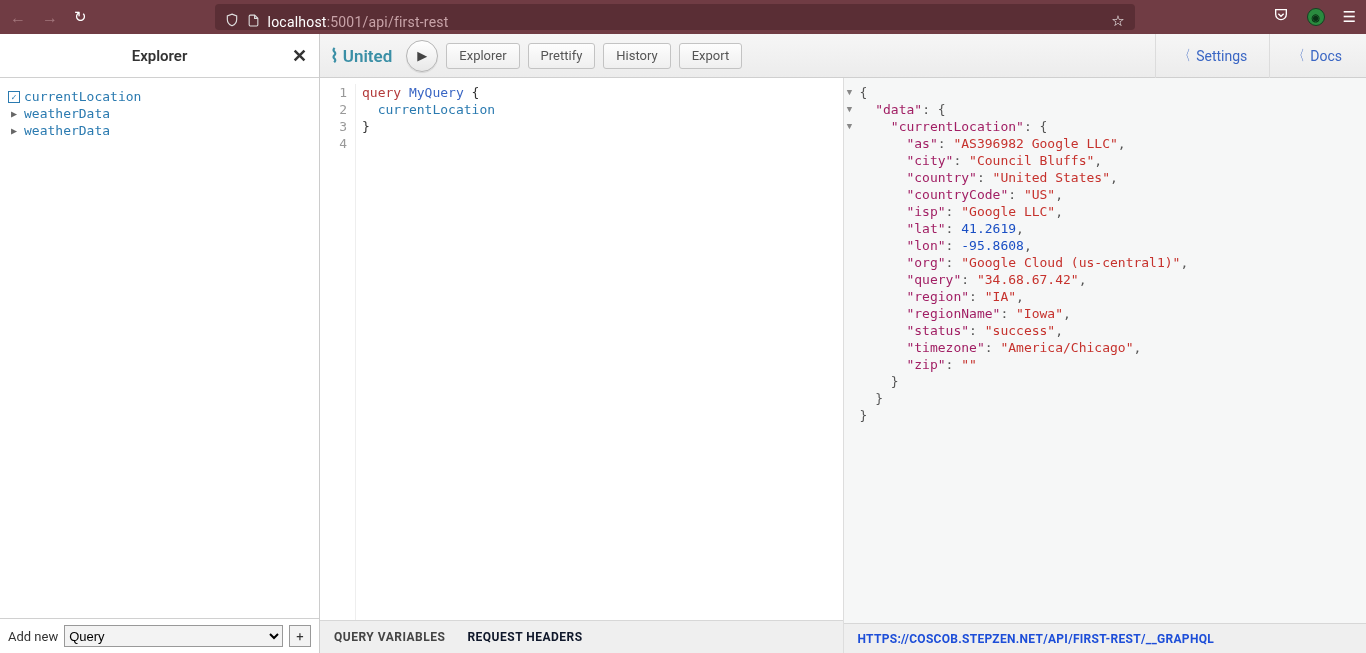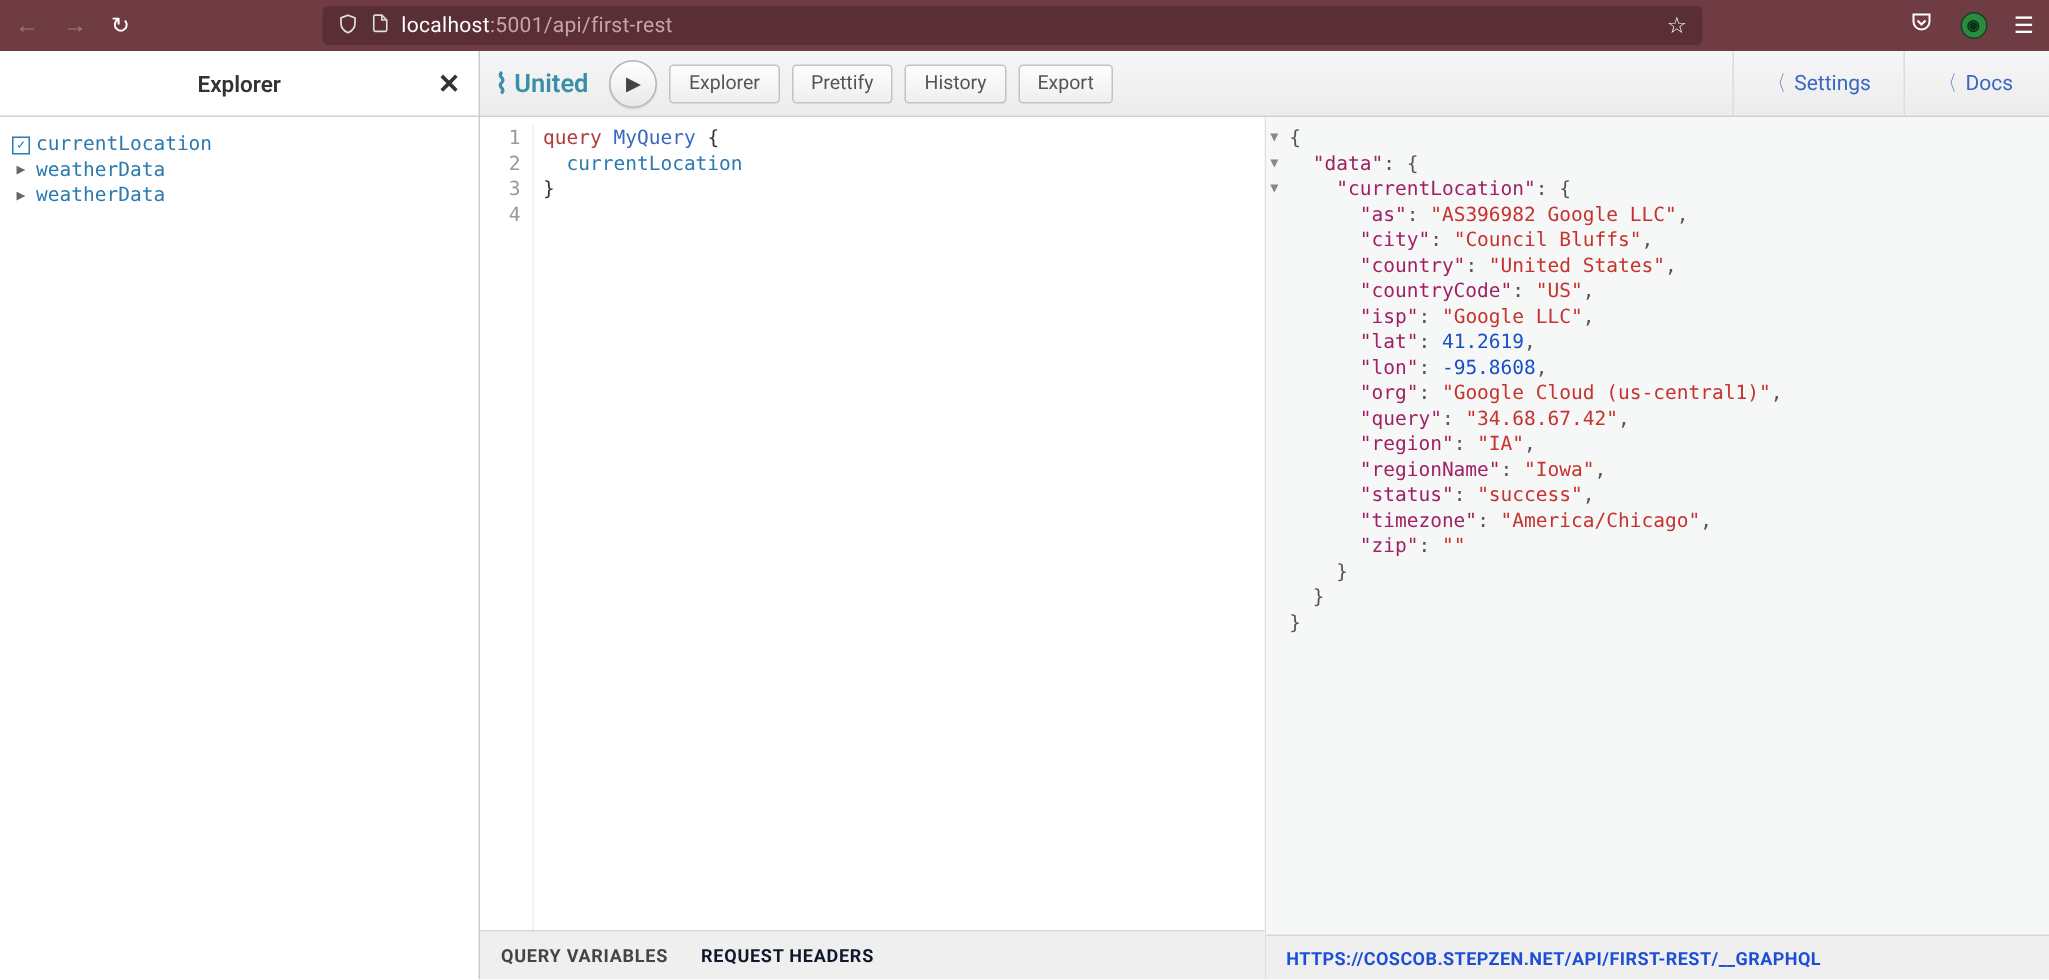--- a/index.html
+++ b/index.html
@@ -3,21 +3,21 @@
   <meta charset="utf-8">
   <style>
     * { box-sizing: border-box; margin: 0; padding: 0; }
     body { font-family: -apple-system, BlinkMacSystemFont, "Segoe UI", Roboto, sans-serif; font-size: 13px; color: #333; overflow: hidden; }
 
     
     .browser-chrome { height: 34px; background: #703c44; display: flex; align-items: center; padding: 0 10px; gap: 8px; }
     .nav-group { display: flex; align-items: center; gap: 16px; margin-right: 10px; }
     .nav-arrow { color: #d6b0b4; font-size: 16px; cursor: default; opacity: 0.5; }
     .reload { color: #fff; font-size: 15px; }
-    .url-bar { flex: 0 0 auto; margin-left: 110px; background: #5a2e35; border-radius: 4px; height: 26px; display: flex; align-items: center; padding: 0 10px; width: 920px; gap: 8px; }
+    .url-bar { flex: 0 0 auto; margin-left: 110px; background: #5a2e35; border-radius: 4px; height: 26px; display: flex; align-items: flex-end; padding: 0 10px; width: 920px; gap: 8px; }
     .shield-icon, .doc-icon { color: #ddd; font-size: 12px; }
     .url-text { color: #fff; font-size: 14px; letter-spacing: 0.2px; }
     .url-text .fade { color: #c8a3a8; }
     .star-icon { margin-left: auto; color: #fff; font-size: 15px; }
     .chrome-right { margin-left: auto; display: flex; align-items: center; gap: 18px; color: #fff; font-size: 15px; }
     .ext-badge { width: 18px; height: 18px; border-radius: 50%; background: #2a8b3f; border: 1px solid #154022; display:flex;align-items:center;justify-content:center;font-size:10px;color:#0a3015;font-weight:bold;}
 
     
     .app { display: flex; height: calc(100vh - 34px); border-radius: 28px; }
 
@@ -127,20 +127,27 @@
           <div class="expl-item">
             <span class="expl-caret">▶</span>
             <span>weatherData</span>
           </div>
           <div class="expl-item">
             <span class="expl-caret">▶</span>
             <span>weatherData</span>
           </div>
         </div>
     </div>
+    <div class="explorer-footer">
+      <span>Add new</span>
+      <select>
+        <option>Query</option>
+      </select>
+      <div class="plus-btn">+</div>
+    </div>
   </div>
 
   <div class="workspace">
     <div class="toolbar">
       <div class="logo">
         <span class="logo-swirl">⌇</span>
         <span>United</span>
       </div>
       <div class="play-btn">▶</div>
       <div class="tb-btn">Explorer</div>

